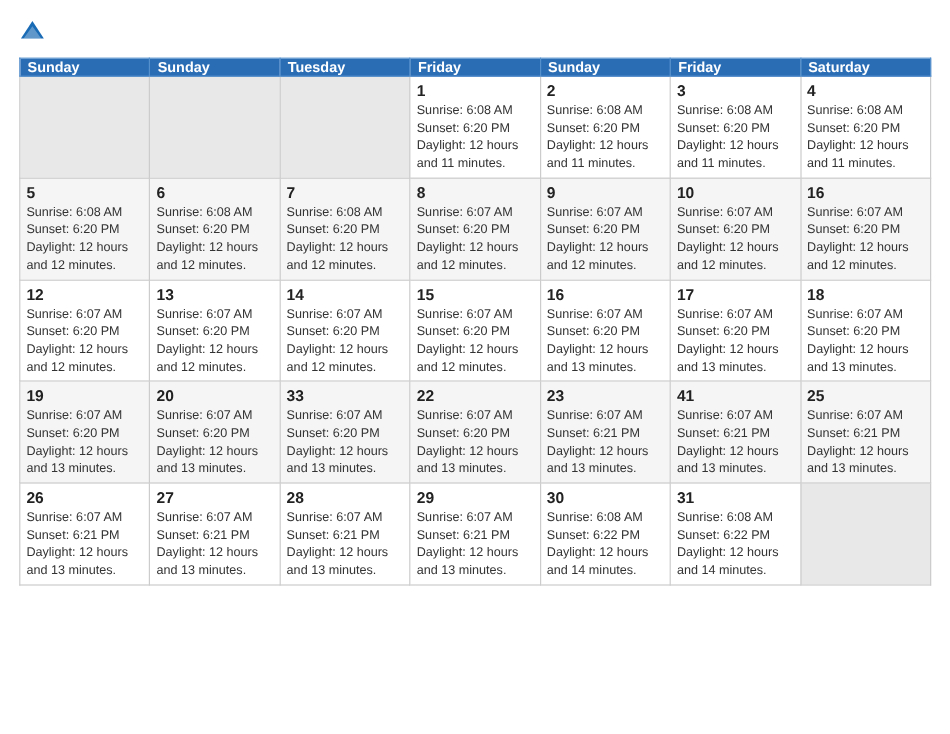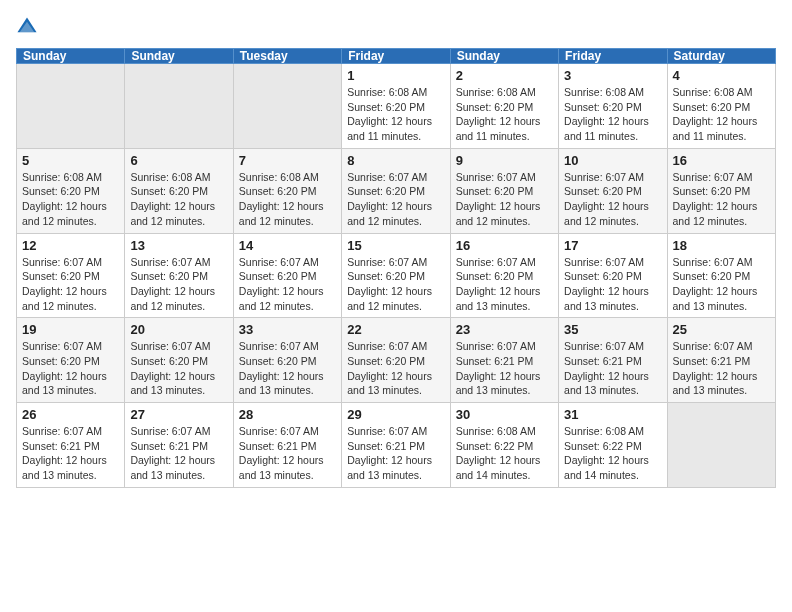--- a/index.html
+++ b/index.html
@@ -294,21 +294,21 @@
 and 13 minutes.</div>
         </td>
         <td>
           <span class="day-number">23</span>
           <div class="day-info" style="white-space: pre-line;">Sunrise: 6:07 AM
 Sunset: 6:21 PM
 Daylight: 12 hours
 and 13 minutes.</div>
         </td>
         <td>
-          <span class="day-number">35</span>
+          <span class="day-number">41</span>
           <div class="day-info" style="white-space: pre-line;">Sunrise: 6:07 AM
 Sunset: 6:21 PM
 Daylight: 12 hours
 and 13 minutes.</div>
         </td>
         <td>
           <span class="day-number">25</span>
           <div class="day-info" style="white-space: pre-line;">Sunrise: 6:07 AM
 Sunset: 6:21 PM
 Daylight: 12 hours

